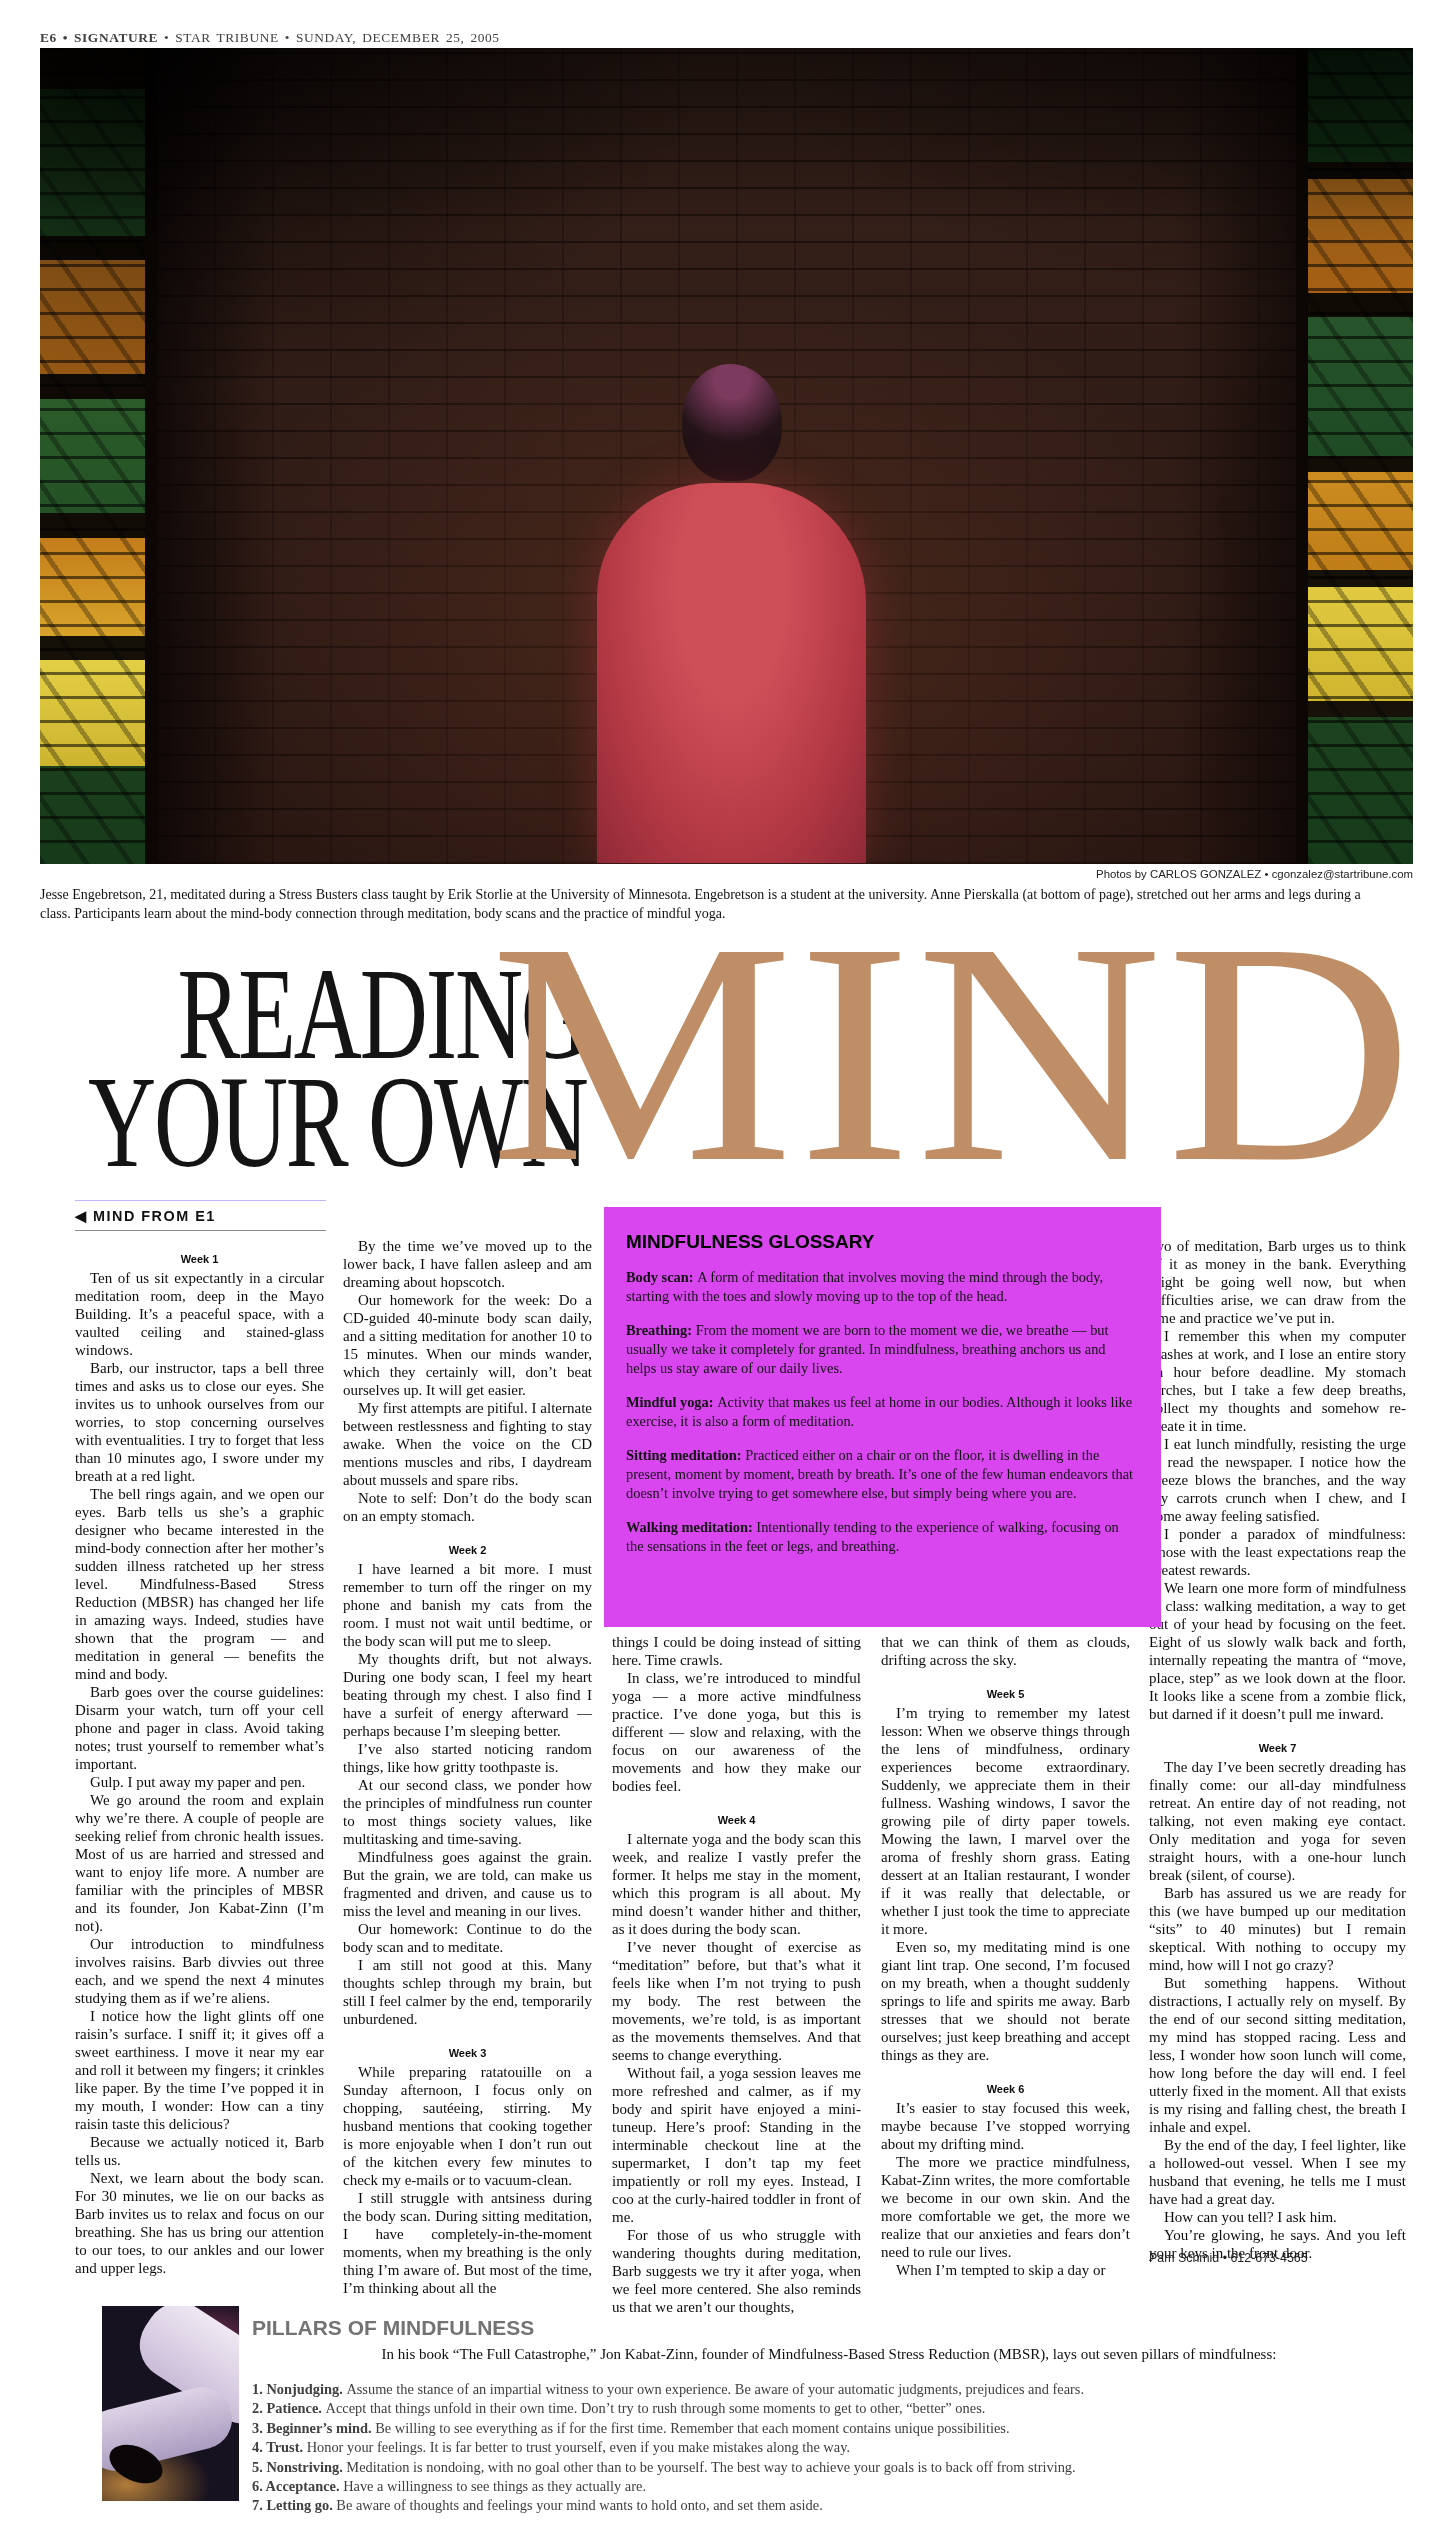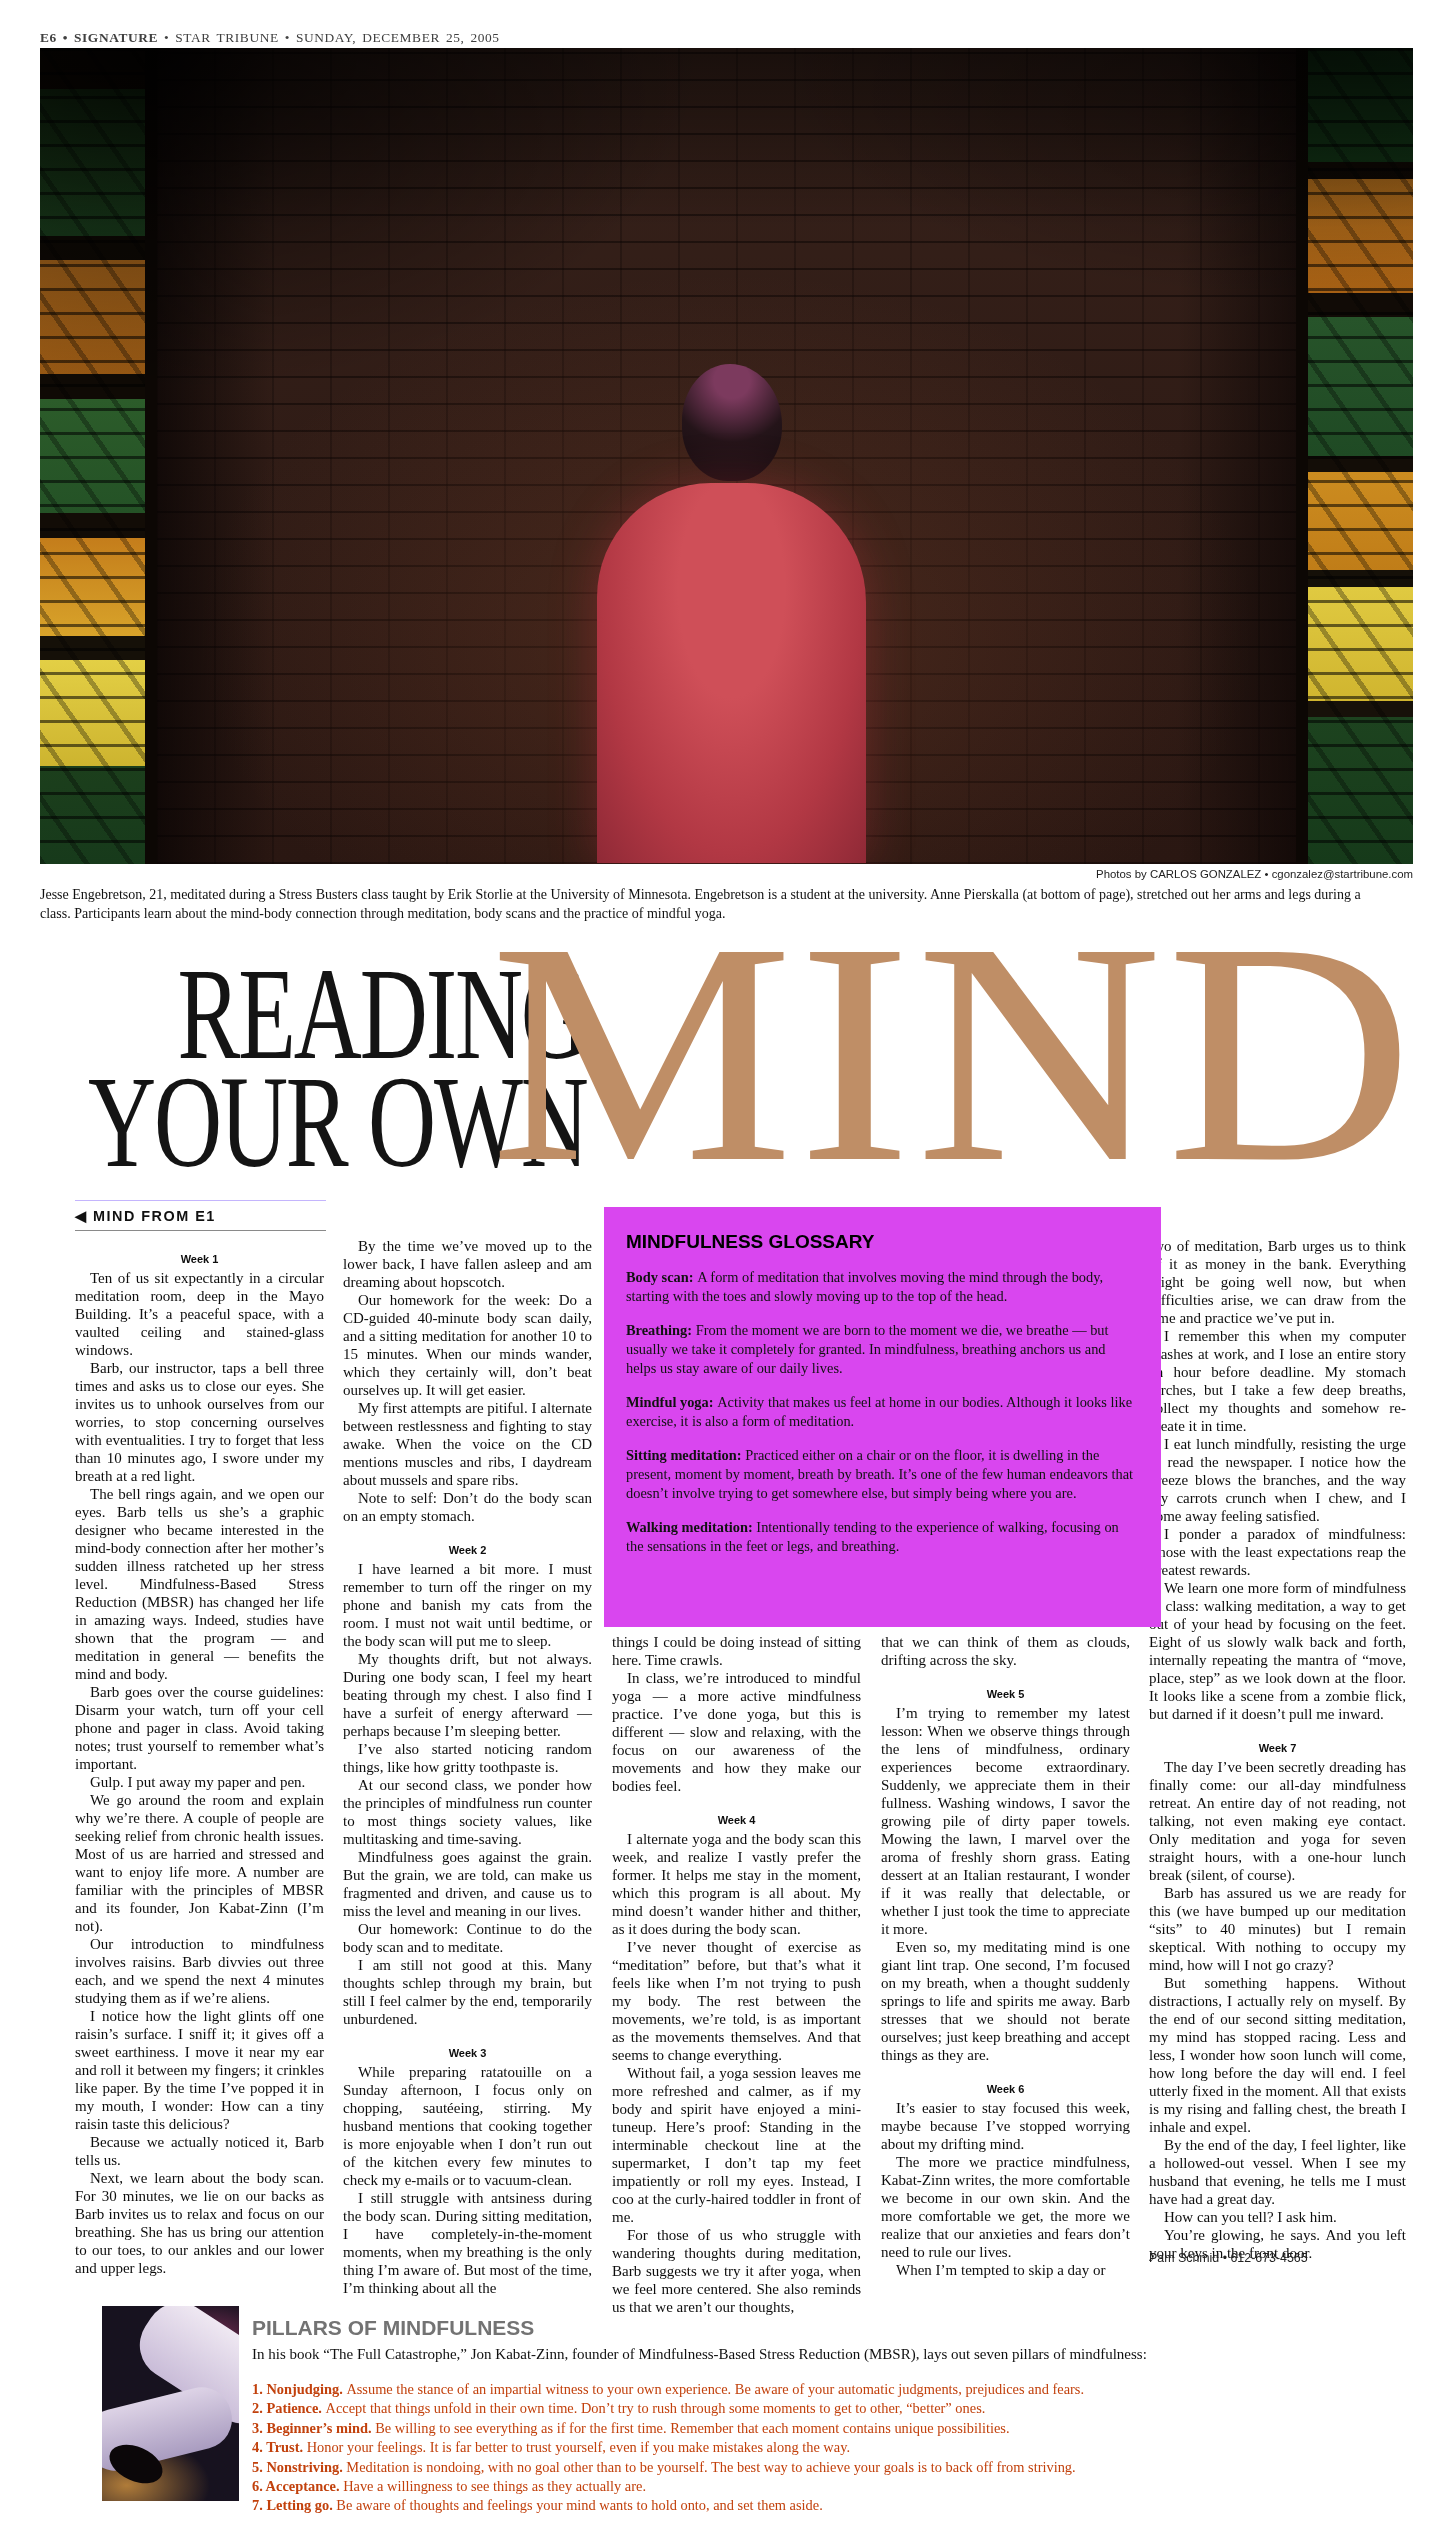--- a/index.html
+++ b/index.html
@@ -101,22 +101,22 @@
       background:radial-gradient(ellipse 119px 70px at 18% 92%, rgba(214,150,64,.8), transparent 70%),
                  radial-gradient(ellipse 90px 60px at 80% 18%, rgba(200,70,130,.55), transparent 70%);}
   .ps-leg1{position:absolute;left:34px;top:18px;width:149px;height:78px;border-radius:34px;
       transform:rotate(33deg);background:linear-gradient(180deg,#efe8f2,#c9bcd8);}
   .ps-leg2{position:absolute;left:-18px;top:92px;width:149px;height:62px;border-radius:30px;
       transform:rotate(-14deg);background:linear-gradient(180deg,#ddd3e6,#a99cc0);}
   .ps-shoe{position:absolute;left:6px;top:141px;width:56px;height:34px;border-radius:50%;
       transform:rotate(24deg);background:#0b0709;}
   .pillars-title{position:absolute;left:252px;top:2316px;font-family:"Liberation Sans",sans-serif;
                  font-weight:bold;font-size:21px;color:#737373;}
-  .pillars-intro{position:absolute;left:252px;top:2346px;width:1154px;font-size:15px;color:#111;}
-  .pillars-list{position:absolute;left:252px;top:2380px;width:1164px;font-size:14.4px;line-height:19.4px;color:#c2410c;}
+  .pillars-intro{position:absolute;left:252px;top:2346px;width:1154px;font-size:15px;color:#111;text-align:center;}
+  .pillars-list{position:absolute;left:252px;top:2380px;width:1164px;font-size:14.4px;line-height:19.4px;color:#404040;}
   .p-item b{font-weight:bold;}
 
   [data-interactable]{cursor:default;}
 </style>
 </head>
 <body>
 
 <div class="masthead" data-interactable="false">
   <b data-interactable="false">E6 • SIGNATURE</b>
   <span data-interactable="false">• STAR TRIBUNE • SUNDAY, DECEMBER 25, 2005</span>

